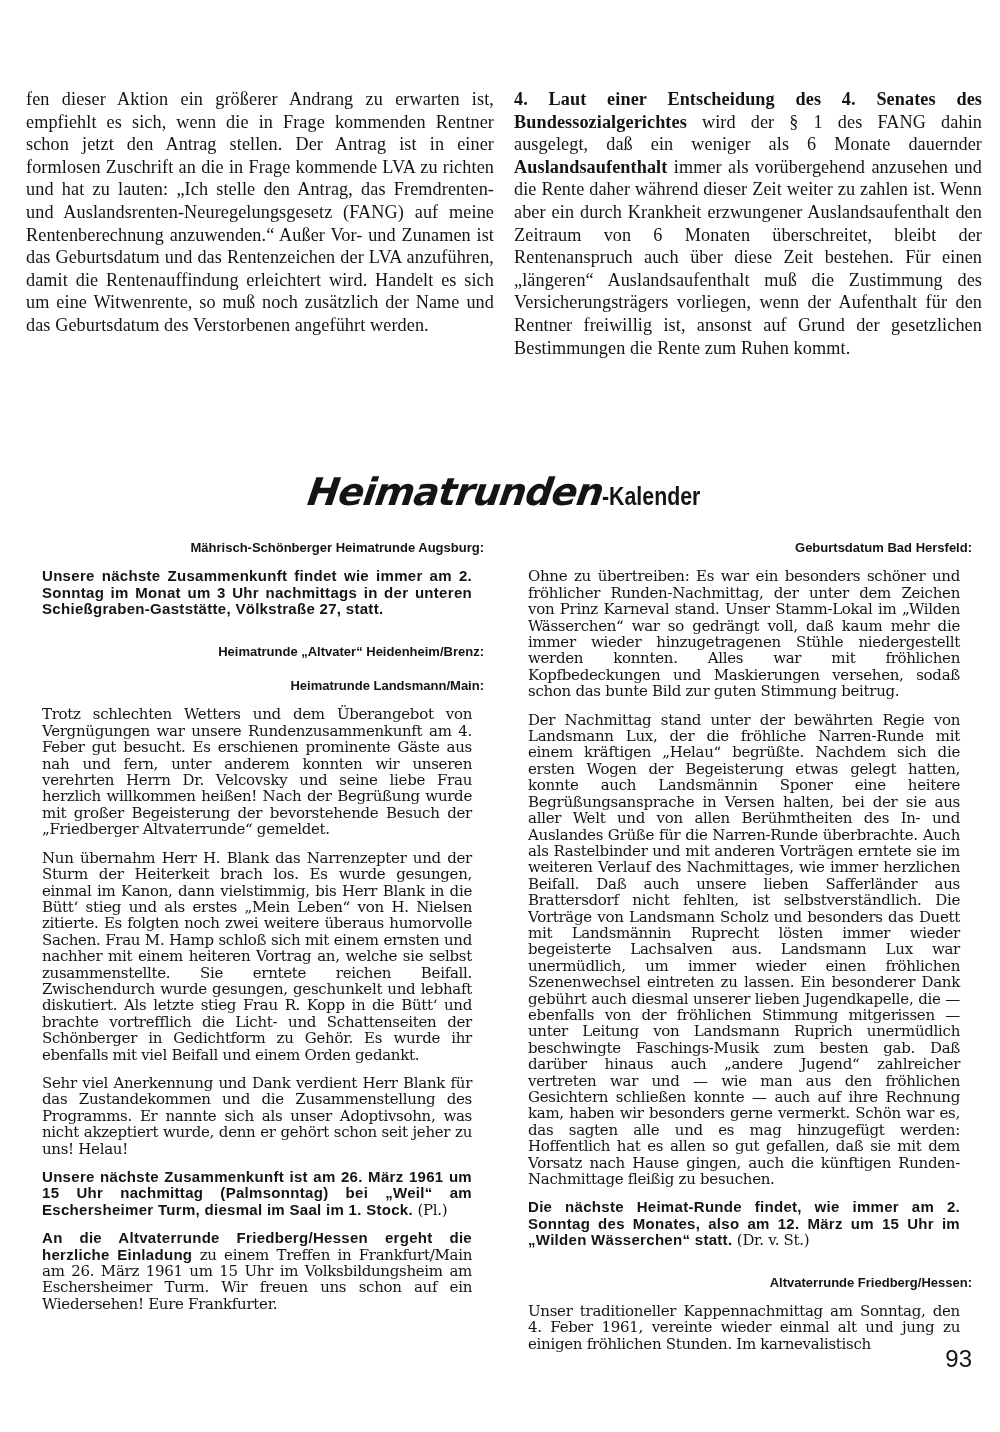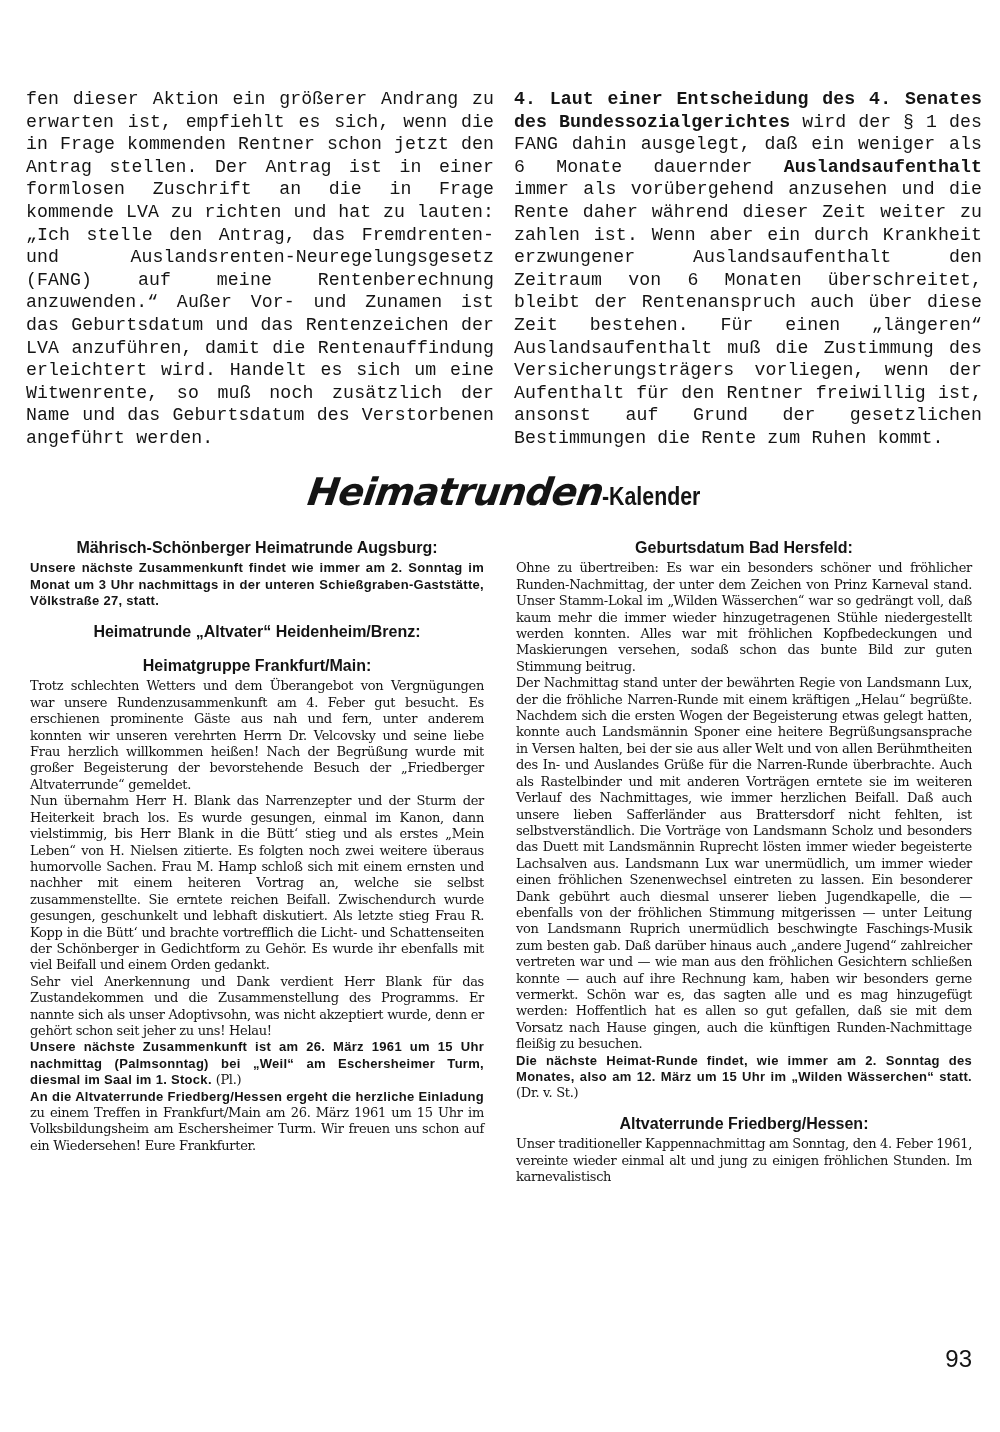--- a/index.html
+++ b/index.html
@@ -9,21 +9,21 @@
     color: #141414;
     position: relative;
     overflow: hidden;
   }
   .col {
     position: absolute;
     width: 468px;
     text-align: justify;
   }
   .serif {
-    font-family: Liberation Mono, monospace;
+    font-family: Liberation Serif, serif;
   }
   .top-text {
     font-size: 18.2px;
     line-height: 22.6px;
     letter-spacing: 0.1px;
   }
   .top-text p { margin: 0; }
   .top-text b { font-weight: bold; }
   #col-top-left { left: 26px; top: 88px; }
   #col-top-right { left: 514px; top: 88px; }
@@ -59,28 +59,28 @@
     line-height: 16.4px;
   }
   .cal .sans-b {
     font-family: "Liberation Sans", sans-serif;
     font-weight: bold;
     letter-spacing: 0.3px;
   }
   .cal .head {
     font-family: "Liberation Sans", sans-serif;
     font-weight: bold;
-    font-size: 16px;
+    font-size: 13px;
     margin: 0 0 4px 0;
-    text-align: center;
+    text-align: right;
   }
   .cal p {
-    margin: 0;
+    margin: 12px;
     font-family: "DejaVu Serif", "Liberation Serif", serif;
-    font-size: 13px;
+    font-size: 15px;
     letter-spacing: -0.3px;
   }
   .cal .gap { height: 14px; }
   #col-cal-left { left: 30px; top: 540px; width: 454px; }
   #col-cal-right { left: 516px; top: 540px; width: 456px; }
 
   .page-number {
     position: absolute;
     right: 28px; top: 1345px;
     font-family: "Liberation Sans", sans-serif;
@@ -106,21 +106,21 @@
   <div>
     <div class="head">Mährisch-Schönberger Heimatrunde Augsburg:</div>
     <p><span class="sans-b">Unsere nächste Zusammenkunft findet wie immer am 2. Sonntag im Monat um 3 Uhr nachmittags in der unteren Schießgraben-Gaststätte, Völkstraße 27, statt.</span></p>
   </div>
   <div class="gap"></div>
   <div>
     <div class="head">Heimatrunde „Altvater“ Heidenheim/Brenz:</div>
   </div>
   <div class="gap"></div>
   <div>
-    <div class="head">Heimatgruppe Frankfurt/Main:</div>
+    <div class="head">Heimatrunde Landsmann/Main:</div>
     <p>Trotz schlechten Wetters und dem Überangebot von Vergnügungen war unsere Rundenzusammenkunft am 4. Feber gut besucht. Es erschienen prominente Gäste aus nah und fern, unter anderem konnten wir unseren verehrten Herrn Dr. Velcovsky und seine liebe Frau herzlich willkommen heißen! Nach der Begrüßung wurde mit großer Begeisterung der bevorstehende Besuch der „Friedberger Altvaterrunde“ gemeldet.</p>
     <p>Nun übernahm Herr H. Blank das Narrenzepter und der Sturm der Heiterkeit brach los. Es wurde gesungen, einmal im Kanon, dann vielstimmig, bis Herr Blank in die Bütt‘ stieg und als erstes „Mein Leben“ von H. Nielsen zitierte. Es folgten noch zwei weitere überaus humorvolle Sachen. Frau M. Hamp schloß sich mit einem ernsten und nachher mit einem heiteren Vortrag an, welche sie selbst zusammenstellte. Sie erntete reichen Beifall. Zwischendurch wurde gesungen, geschunkelt und lebhaft diskutiert. Als letzte stieg Frau R. Kopp in die Bütt‘ und brachte vortrefflich die Licht- und Schattenseiten der Schönberger in Gedichtform zu Gehör. Es wurde ihr ebenfalls mit viel Beifall und einem Orden gedankt.</p>
     <p>Sehr viel Anerkennung und Dank verdient Herr Blank für das Zustandekommen und die Zusammenstellung des Programms. Er nannte sich als unser Adoptivsohn, was nicht akzeptiert wurde, denn er gehört schon seit jeher zu uns! Helau!</p>
     <p><span class="sans-b">Unsere nächste Zusammenkunft ist am 26. März 1961 um 15 Uhr nachmittag (Palmsonntag) bei „Weil“ am Eschersheimer Turm, diesmal im Saal im 1. Stock.</span><span> (Pl.)</span></p>
     <p><span class="sans-b">An die Altvaterrunde Friedberg/Hessen ergeht die herzliche Einladung</span><span> zu einem Treffen in Frankfurt/Main am 26. März 1961 um 15 Uhr im Volksbildungsheim am Eschersheimer Turm. Wir freuen uns schon auf ein Wiedersehen! Eure Frankfurter.</span></p>
   </div>
 </div>
 
 <div id="col-cal-right" class="col cal">
   <div>

